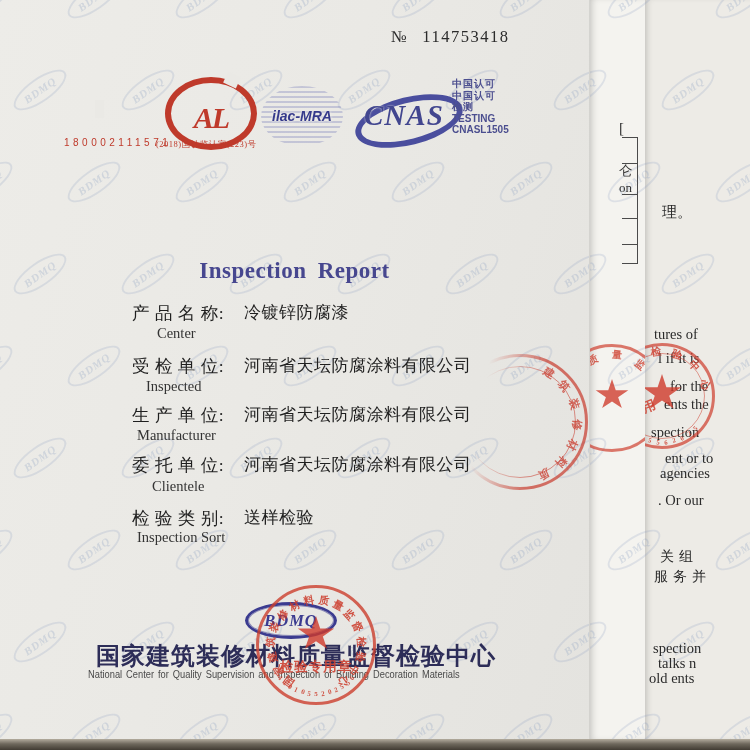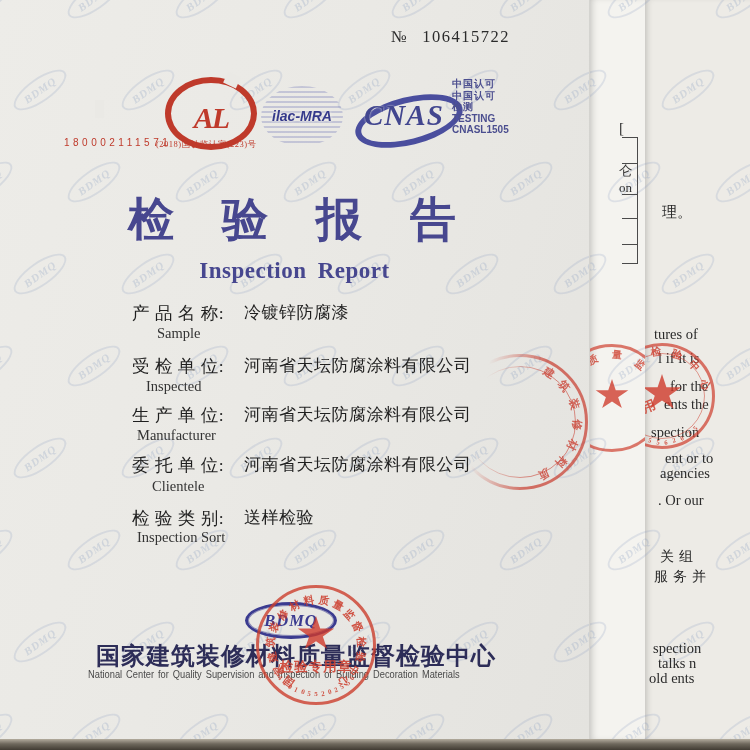--- a/index.html
+++ b/index.html
@@ -247,21 +247,21 @@
         <div class="wm" style="left: 549px; top: 630px;">BDMQ</div>
         <div class="wm" style="left: -45px; top: 722px;">BDMQ</div>
         <div class="wm" style="left: 63px; top: 722px;">BDMQ</div>
         <div class="wm" style="left: 171px; top: 722px;">BDMQ</div>
         <div class="wm" style="left: 279px; top: 722px;">BDMQ</div>
         <div class="wm" style="left: 387px; top: 722px;">BDMQ</div>
         <div class="wm" style="left: 495px; top: 722px;">BDMQ</div>
       </div>
 
     <div id="report-no">
-      <span class="nm">№</span><span>106415722</span>
+      <span class="nm">№</span><span>114753418</span>
     </div>
 
     <div id="cma-notch"></div>
     <div id="cma-serial" class="redmark">180002111571</div>
 
     <div id="cal-box">
       <span class="letters">AL</span>
     </div>
     <div id="cal-notch"></div>
     <div id="cal-caption">(2018)国认监认字(223)号</div>
@@ -275,26 +275,25 @@
       <span>ilac-MRA</span>
     </div>
     <div id="cnas-lines">
       <div class="cnl">中国认可</div>
       <div class="cnl">中国认可</div>
       <div class="cnl">检测</div>
       <div>TESTING</div>
       <div>CNASL1505</div>
     </div>
 
-    <div id="title-cn">检验报告</div>
     <div id="title-en">Inspection Report</div>
 
     <span class="f-label" style="top:301px">产 品 名 称:</span>
     <span class="f-value" style="top:301px">冷镀锌防腐漆</span>
-    <span class="f-sub" style="left:157px;top:325px">Sample</span>
+    <span class="f-sub" style="left:157px;top:325px">Center</span>
 
     <span class="f-label" style="top:354px">受 检 单 位:</span>
     <span class="f-value" style="top:354px">河南省天坛防腐涂料有限公司</span>
     <span class="f-sub" style="left:146px;top:378px">Inspected</span>
 
     <span class="f-label" style="top:403px">生 产 单 位:</span>
     <span class="f-value" style="top:403px">河南省天坛防腐涂料有限公司</span>
     <span class="f-sub" style="left:137px;top:427px">Manufacturer</span>
 
     <span class="f-label" style="top:453px">委 托 单 位:</span>

